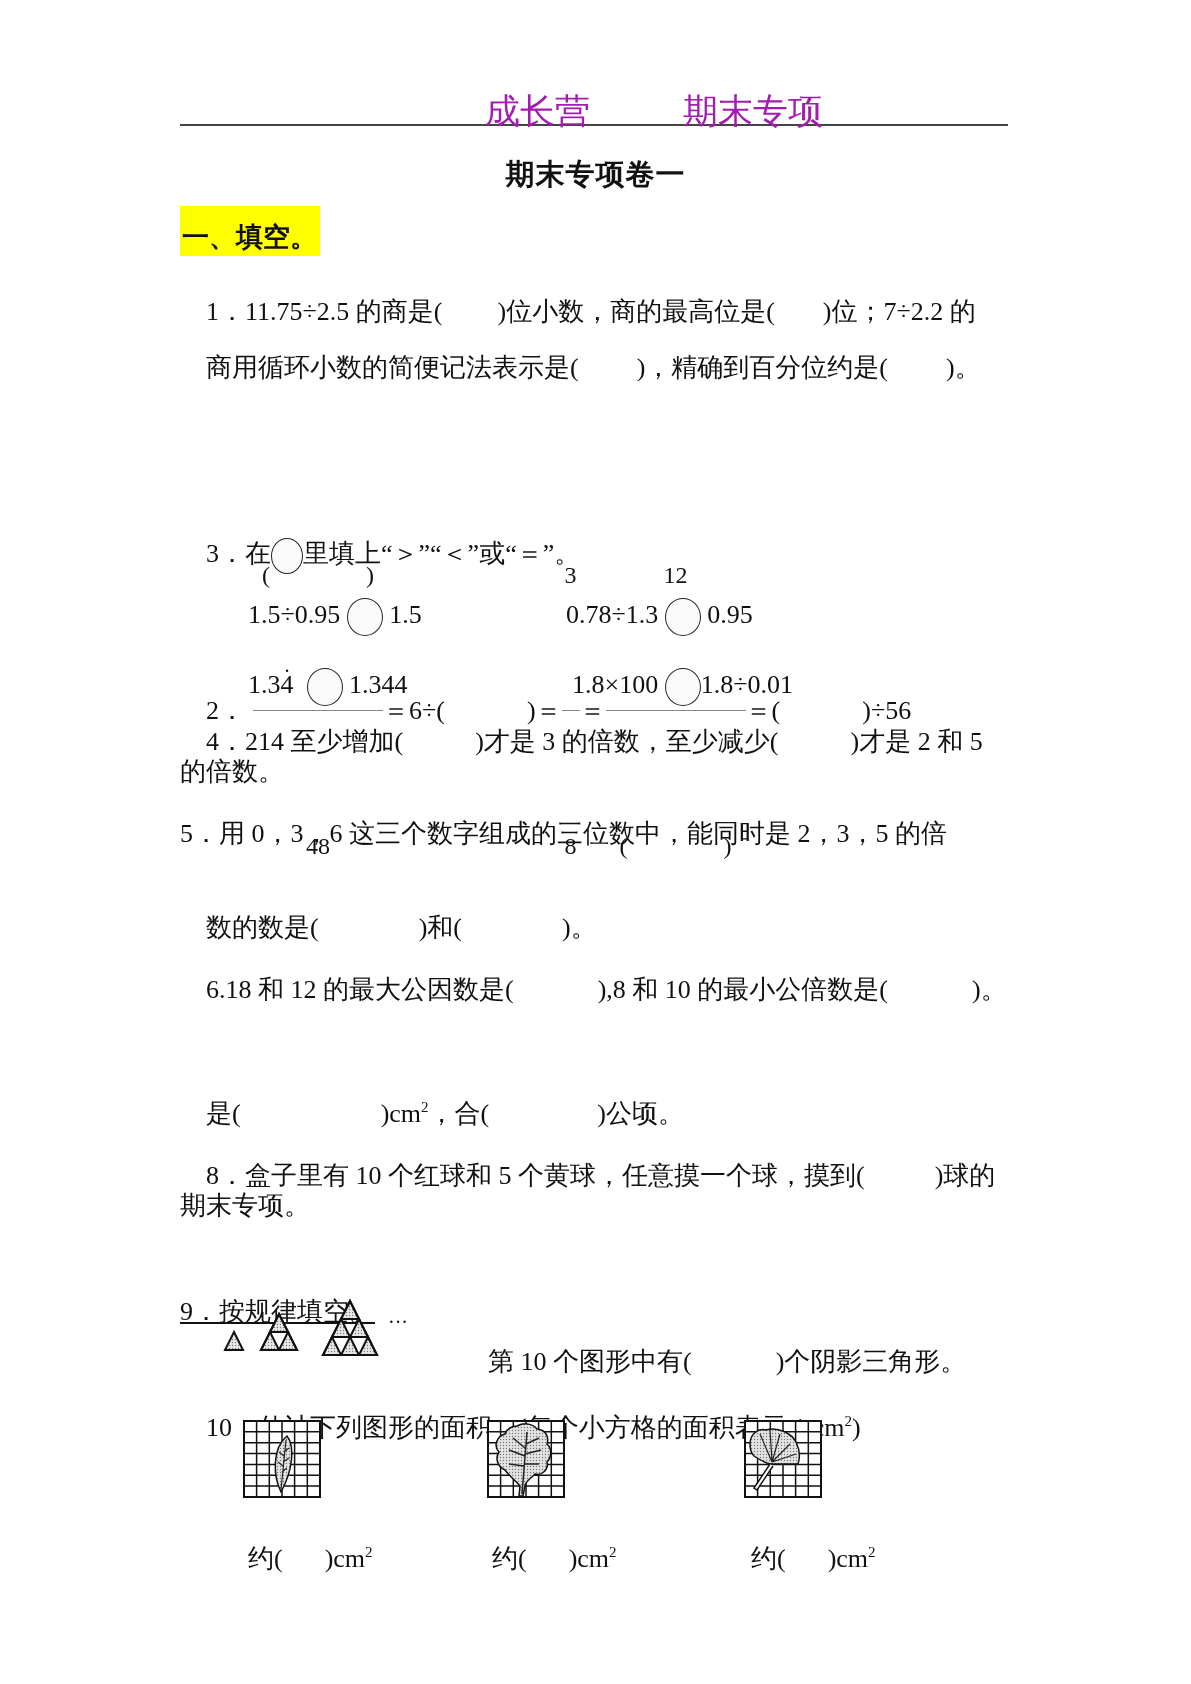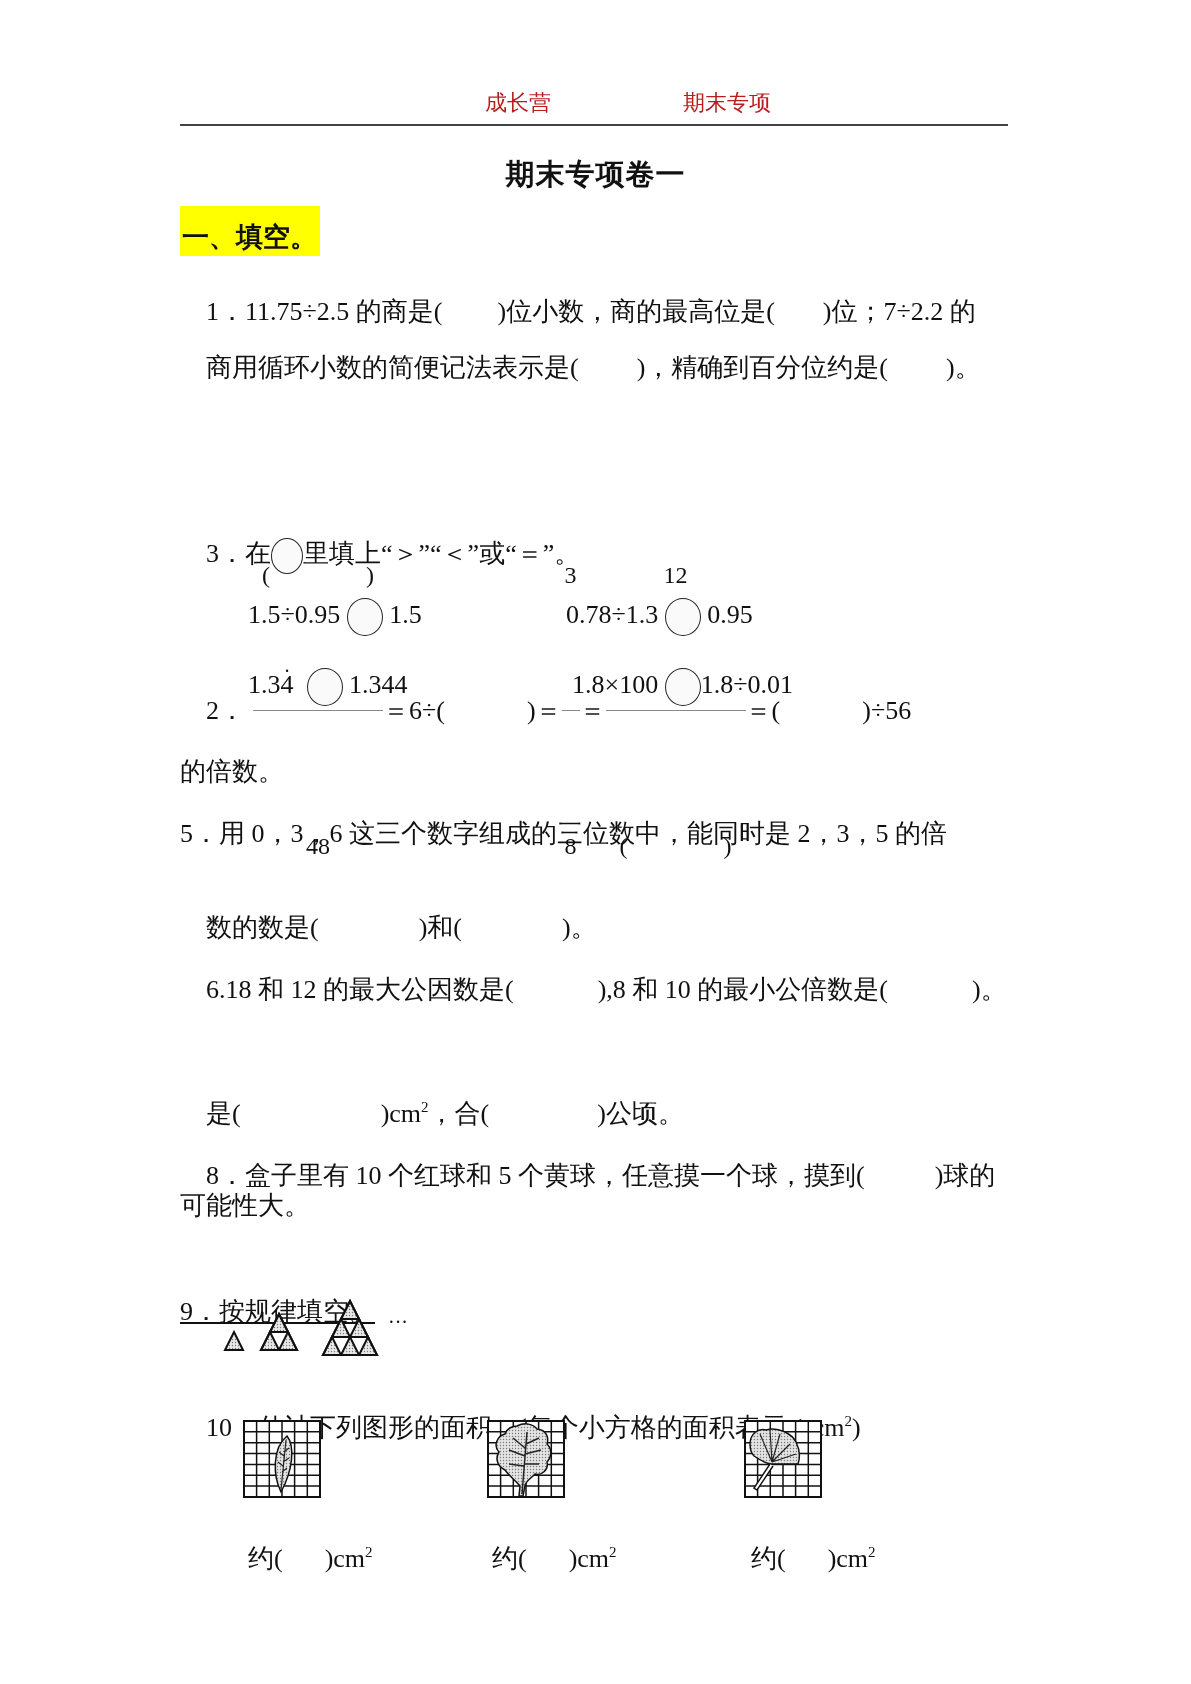--- a/index.html
+++ b/index.html
@@ -6,21 +6,21 @@
     body {
       width: 1191px; height: 1684px; position: relative; overflow: hidden;
       font-family: "Liberation Serif", "DejaVu Serif", serif;
       color: #111;
     }
     .page { position: absolute; left: 0; top: 0; width: 1191px; height: 1684px; }
     .header {
       position: absolute; left: 180px; top: 84px; width: 828px; height: 40px;
       border-bottom: 2px solid #444;
     }
-    .header span { position: absolute; top: 4px; font-size: 22px; color: #b91c1c; }
+    .header span { position: absolute; top: 4px; font-size: 35px; color: #a21caf; }
     .h-left { left: 305px; }
     .h-right { left: 503px; }
     .title {
       position: absolute; left: 0; width: 1191px; top: 155px; text-align: center;
       font-size: 29px; font-weight: bold; font-family: "DejaVu Sans", sans-serif; letter-spacing: 1px;
     }
     .section {
       position: absolute; left: 180px; top: 206px; width: 140px; height: 50px;
       background: #ffff00; font-size: 27px; font-weight: bold;
       font-family: "DejaVu Sans", sans-serif; line-height: 62px; padding-left: 2px; box-sizing: border-box;
@@ -87,39 +87,42 @@
   <div class="line" style="left:540px; top:566px;">
     <span>0.78÷1.3</span> <span class="circle"></span> <span>0.95</span>
   </div>
   <div class="line" style="left:222px; top:636px;">
     <span>1.3</span><span class="dotted"><span class="dot">·</span><span>4</span></span>  <span class="circle"></span> <span>1.344</span>
   </div>
   <div class="line" style="left:546px; top:636px;">
     <span>1.8×100</span> <span class="circle"></span><span>1.8÷0.01</span>
   </div>
 
+  <div class="line" style="top:694px;">
+    <span>4．214 至少增加(</span><span class="blank" style="width:72px;"></span><span>)才是 3 的倍数，至少减少(</span><span class="blank" style="width:72px;"></span><span>)才是 2 和 5</span>
+  </div>
   <div class="line" style="top:756px;">的倍数。</div>
 
   <div class="line" style="top:818px;">5．用 0，3，6 这三个数字组成的三位数中，能同时是 2，3，5 的倍</div>
   <div class="line" style="top:880px;">
     <span>数的数是(</span><span class="blank" style="width:100px;"></span><span>)和(</span><span class="blank" style="width:100px;"></span><span>)。</span>
   </div>
 
   <div class="line" style="top:942px;">
     <span>6.18 和 12 的最大公因数是(</span><span class="blank" style="width:84px;"></span><span>),8 和 10 的最小公倍数是(</span><span class="blank" style="width:84px;"></span><span>)。</span>
   </div>
 
   <div class="line" style="top:1066px;">
     <span>是(</span><span class="blank" style="width:140px;"></span><span>)cm</span><sup>2</sup><span>，合(</span><span class="blank" style="width:108px;"></span><span>)公顷。</span>
   </div>
 
   <div class="line" style="top:1128px;">
     <span>8．盒子里有 10 个红球和 5 个黄球，任意摸一个球，摸到(</span><span class="blank" style="width:70px;"></span><span>)球的</span>
   </div>
-  <div class="line" style="top:1190px;">可能性大。</div>
+  <div class="line" style="top:1190px;">期末专项。</div>
 
   <div class="line" style="top:1296px;text-decoration:underline;">9．按规律填空。</div>
 
   <div class="tri-row">
     <svg width="190" height="75" viewBox="0 0 190 75">
       <defs>
         <pattern id="dots" width="3" height="3" patternUnits="userSpaceOnUse">
           <rect width="3" height="3" fill="#e8e8e8"></rect>
           <circle cx="1.5" cy="1.5" r="0.7" fill="#777"></circle>
         </pattern>
@@ -139,20 +142,23 @@
         <polygon points="119,29 128,47 110,47" fill="url(#dots)"></polygon>
         <polygon points="137,29 146,47 128,47" fill="url(#dots)"></polygon>
         <polygon points="110,47 119,65 101,65" fill="url(#dots)"></polygon>
         <polygon points="128,47 137,65 119,65" fill="url(#dots)"></polygon>
         <polygon points="146,47 155,65 137,65" fill="url(#dots)"></polygon>
         <polygon points="128,11 155,65 101,65" fill="none"></polygon>
       </g>
     </svg>
   </div>
   <span class="line" style="left:388px; top:1306px; font-size:20px;">···</span>
+  <div class="line" style="left:462px; top:1314px;">
+    <span>第 10 个图形中有(</span><span class="blank" style="width:84px;"></span><span>)个阴影三角形。</span>
+  </div>
 
   <div class="line" style="top:1380px;">
     <span>10．估计下列图形的面积。(每个小方格的面积表示 1 cm</span><sup>2</sup><span>)</span>
   </div>
 
   <div class="grid-fig" style="left:243px;">
     <svg width="78" height="78" viewBox="0 0 78 78">
       <defs>
         <pattern id="dots2" width="3" height="3" patternUnits="userSpaceOnUse">
           <rect width="3" height="3" fill="#e4e4e4"></rect>

